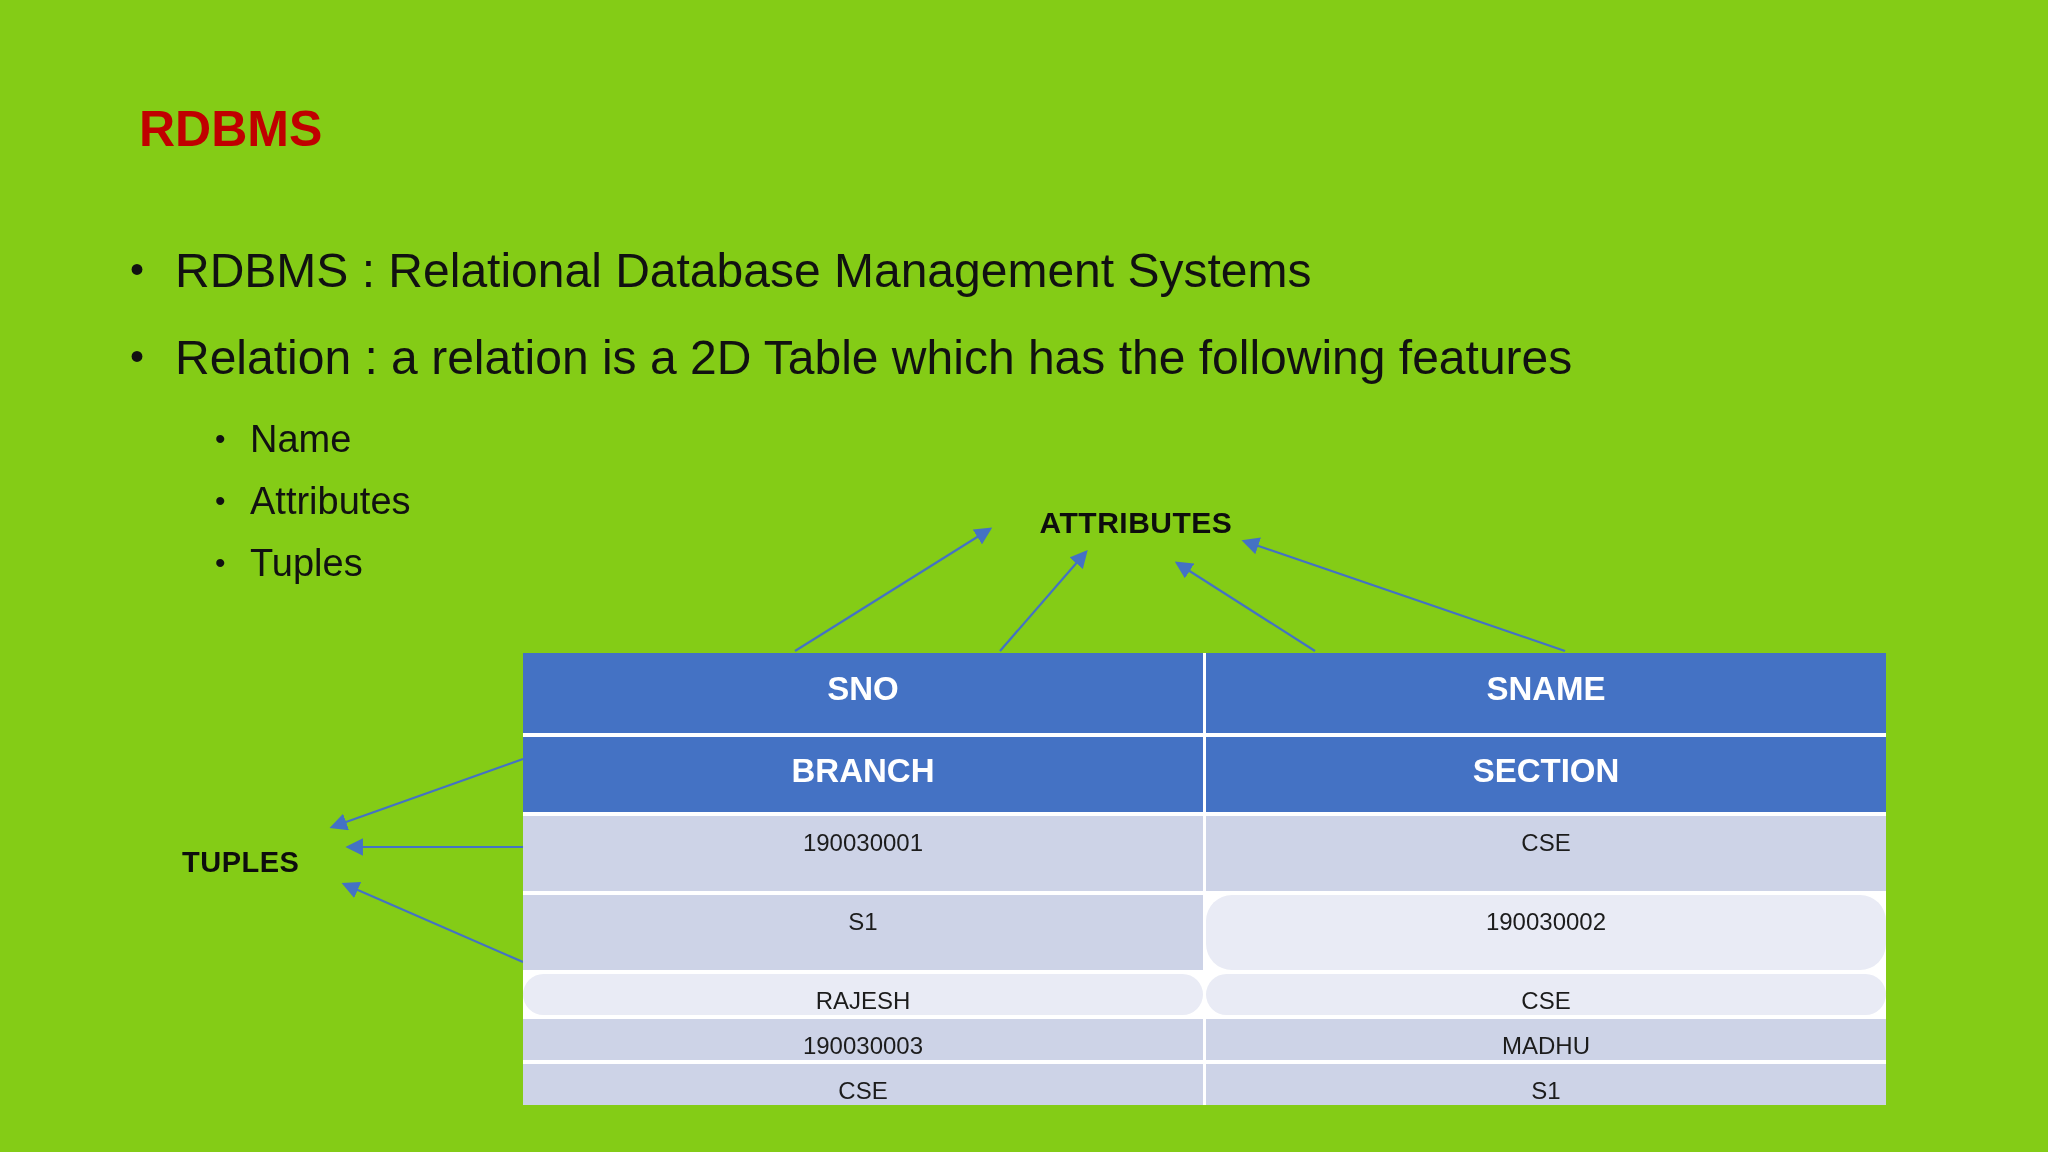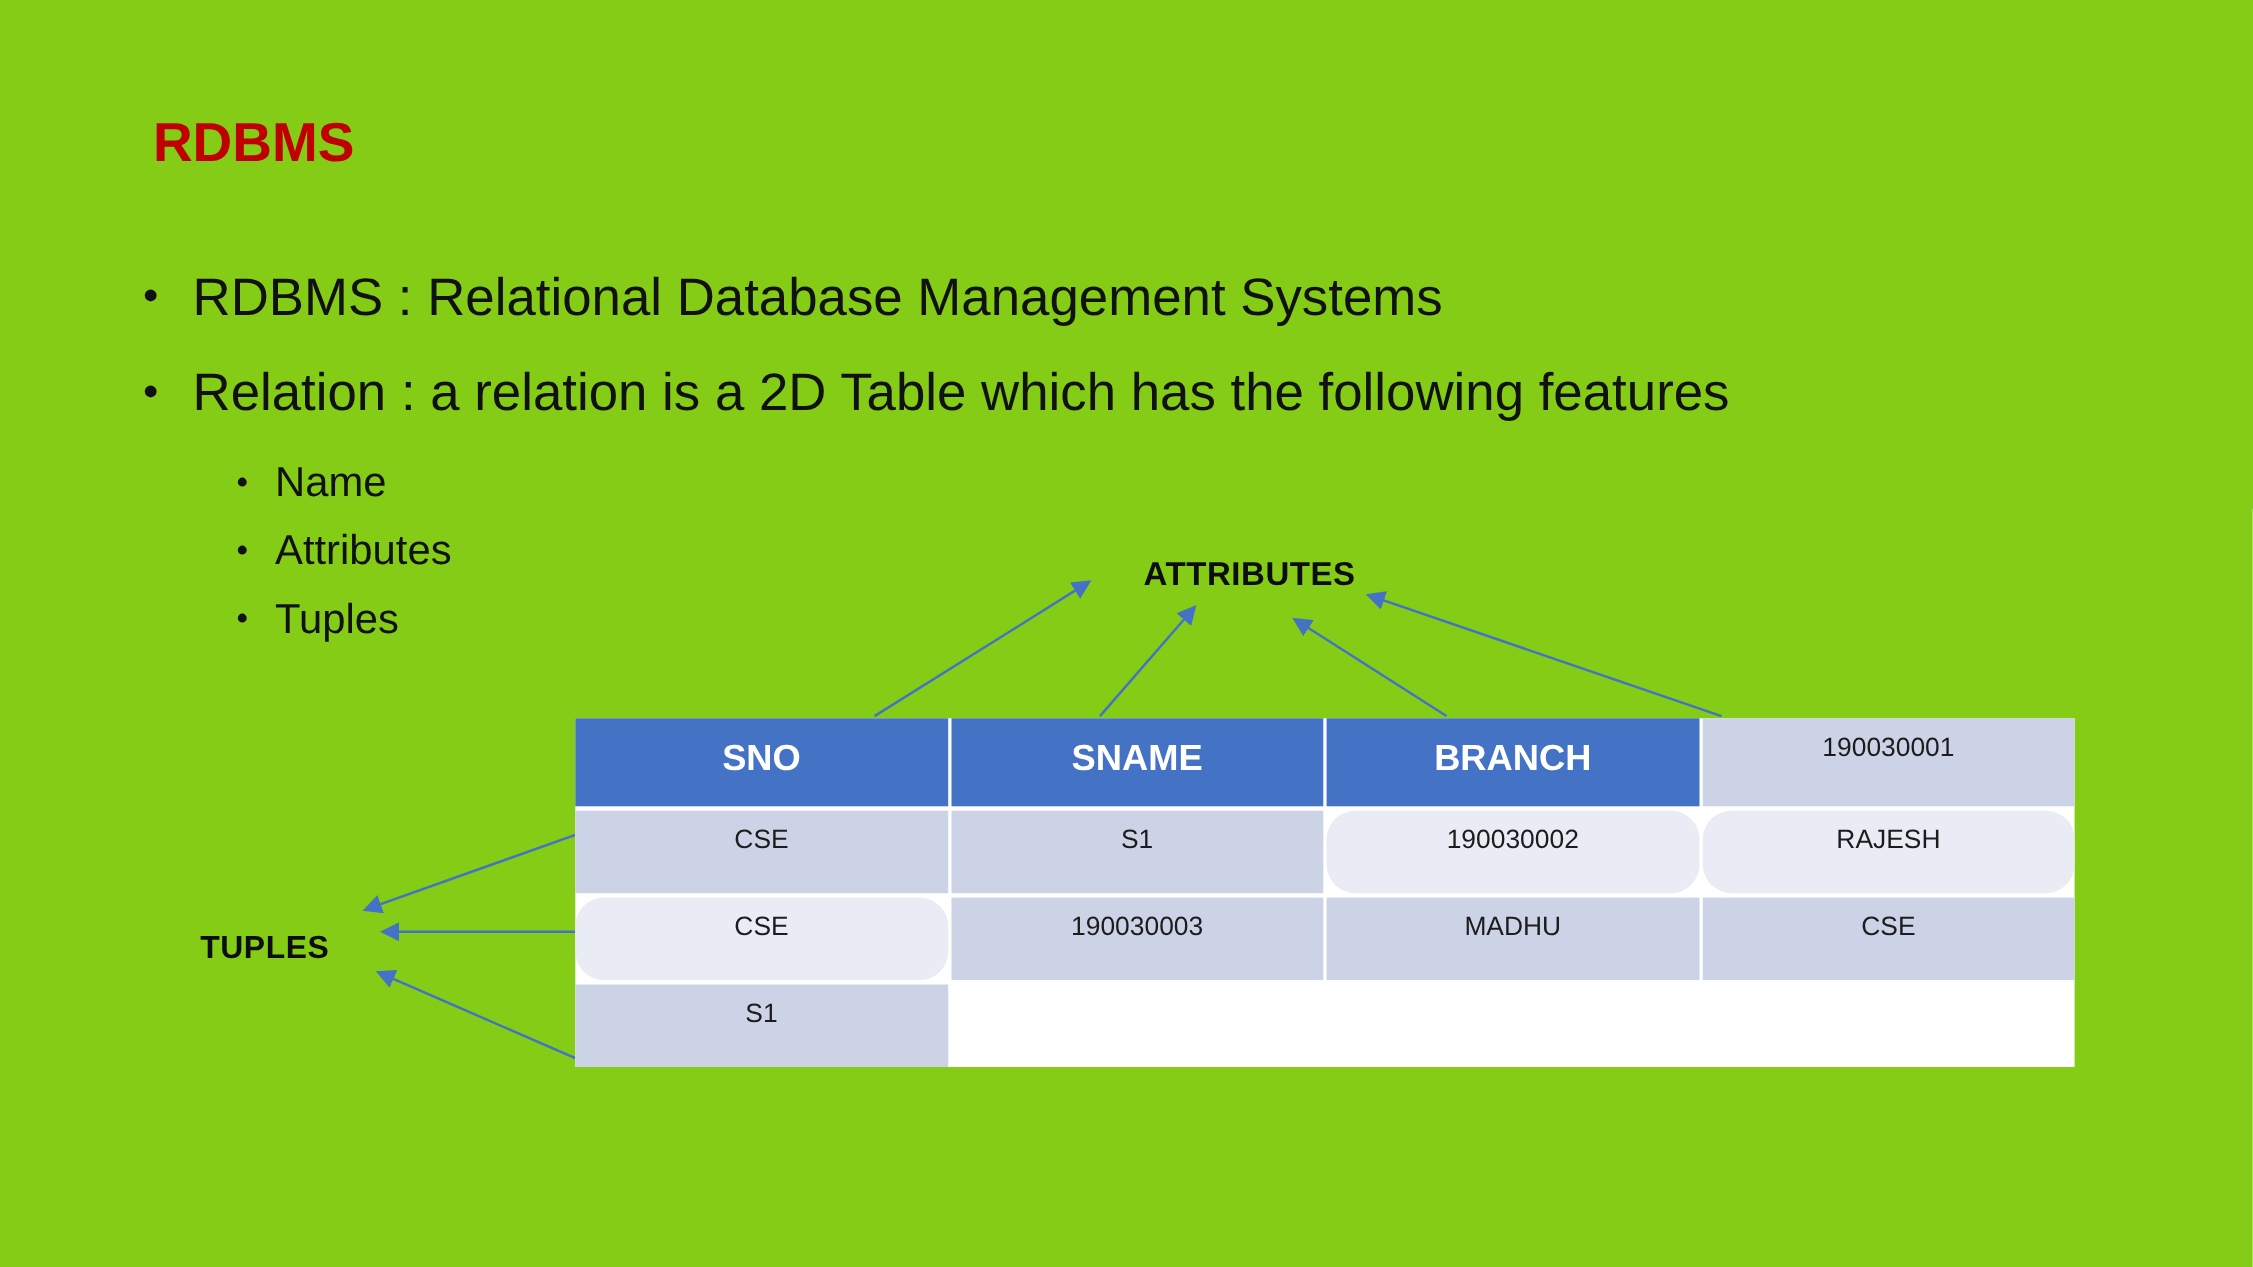--- a/index.html
+++ b/index.html
@@ -70,21 +70,21 @@
   }
   svg.arrows line{
     stroke:var(--accent);
     stroke-width:2.2px;
   }
   svg.arrows .ah{fill:var(--accent);}
   
   .rel-table{
     position:absolute;left:523px;top:653px;width:1363px;
     display:grid;
-    grid-template-columns:repeat(4,1fr);
+    grid-template-columns:repeat(2,1fr);
     grid-template-rows:80px 75px 75px 75px;
     column-gap:3px;row-gap:4px;
     background:#fff;
   }
   .hcell{
     background:var(--accent);
     color:var(--header-text);
     font-size:33px;font-weight:bold;
     display:flex;align-items:center;justify-content:center;
     padding-bottom:8px;
@@ -145,20 +145,21 @@
 
     <line x1="523" y1="759" x2="332" y2="827" marker-end="url(#ah)"></line>
     <line x1="523" y1="847" x2="348" y2="847" marker-end="url(#ah)"></line>
     <line x1="523" y1="962" x2="344" y2="884" marker-end="url(#ah)"></line>
   </svg>
 
   <div class="rel-table">
     <div class="hcell">SNO</div>
     <div class="hcell">SNAME</div>
     <div class="hcell">BRANCH</div>
+    <div class="hcell">SECTION</div>
 
     <div class="cell rdark">190030001</div>
     <div class="cell rdark">CSE</div>
     <div class="cell rdark">S1</div>
 
     <div class="cell rlight">190030002</div>
     <div class="cell rlight">RAJESH</div>
     <div class="cell rlight">CSE</div>
 
     <div class="cell rdark">190030003</div>

